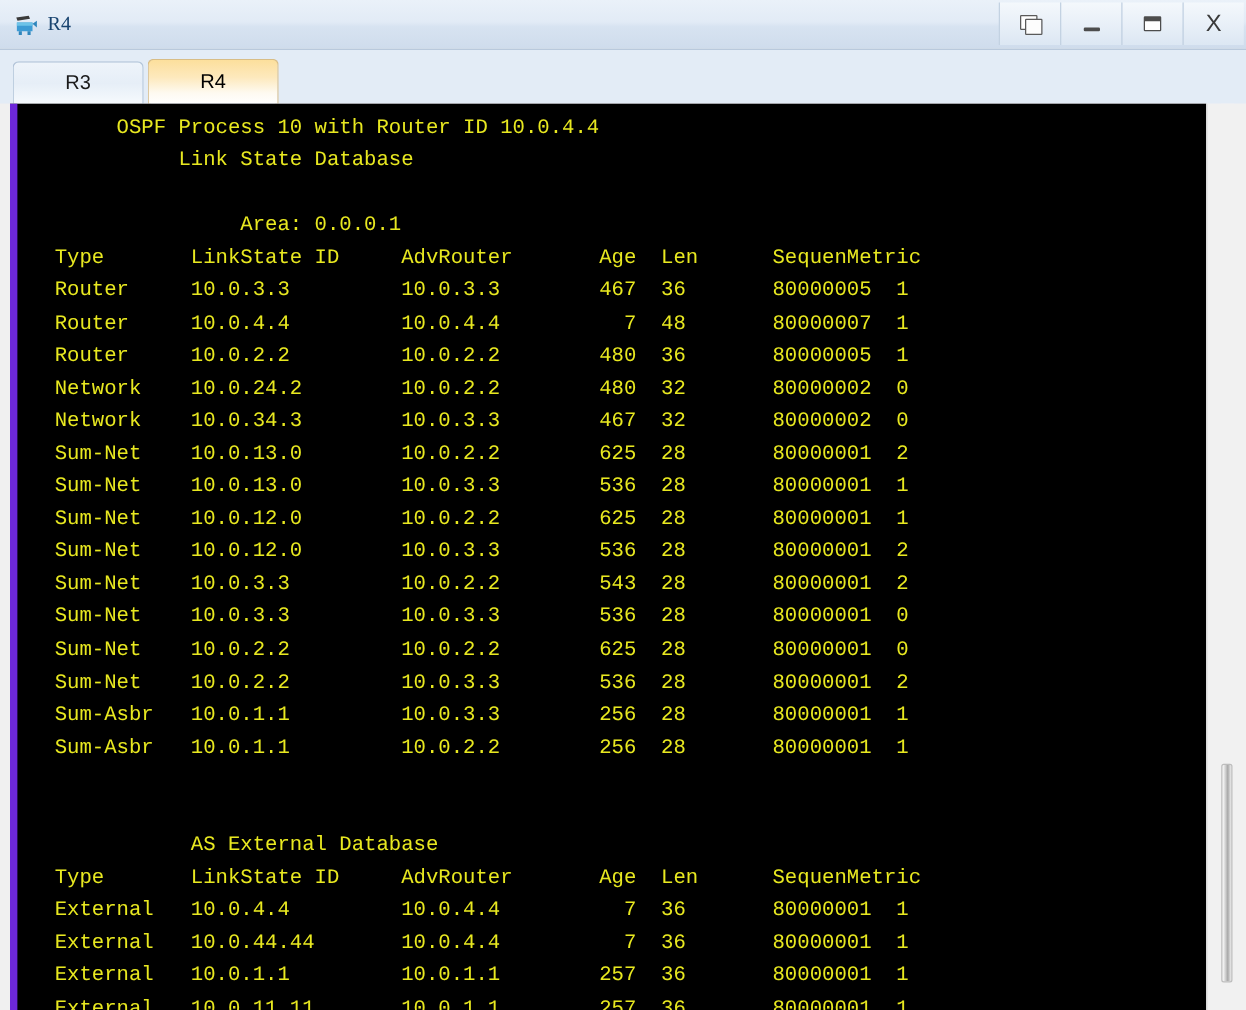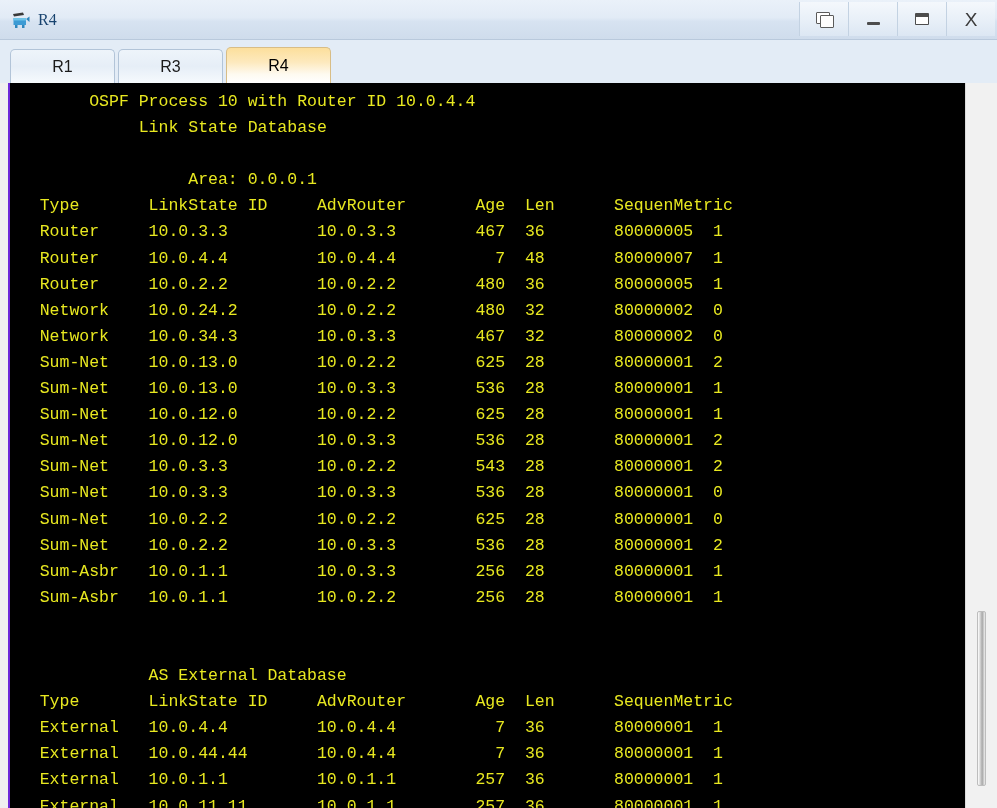--- a/index.html
+++ b/index.html
@@ -162,21 +162,21 @@
     width: 997px;
     height: 725px;
     background: #f0f0f0;
     box-sizing: border-box;
   }
   .term-frame {
     position: absolute;
     left: 8px; top: 0;
     width: 957px;
     height: 725px;
-    border-left: 2px solid #6d28d9;
+    border-left: 6px solid #6d28d9;
     background: #000000;
     box-sizing: border-box;
     overflow: hidden;
   }
   .term {
     position: absolute;
     left: 0; top: 0;
     width: 955px;
     height: 725px;
     background: #000000;
@@ -265,21 +265,20 @@
         <span class="glyph-max"></span>
       </div>
       <div class="winbtn close">
         <span class="glyph-close">X</span>
       </div>
     </div>
   </div>
 
   <div class="tabstrip">
     <div class="tabs">
-      <div class="tab">R1</div>
       <div class="tab">R3</div>
       <div class="tab active">R4</div>
     </div>
   </div>
   <div class="right-strip"></div>
 
   <div class="term-outer">
     <div class="term-frame">
       <div class="term" id="terminal"><div class="term-line">        OSPF Process 10 with Router ID 10.0.4.4</div><div class="term-line">             Link State Database</div><div class="term-line">&nbsp;</div><div class="term-line">                  Area: 0.0.0.1</div><div class="term-line">   Type       LinkState ID     AdvRouter       Age  Len      SequenMetric</div><div class="term-line">   Router     10.0.3.3         10.0.3.3        467  36       80000005  1</div><div class="term-line">   Router     10.0.4.4         10.0.4.4          7  48       80000007  1</div><div class="term-line">   Router     10.0.2.2         10.0.2.2        480  36       80000005  1</div><div class="term-line">   Network    10.0.24.2        10.0.2.2        480  32       80000002  0</div><div class="term-line">   Network    10.0.34.3        10.0.3.3        467  32       80000002  0</div><div class="term-line">   Sum-Net    10.0.13.0        10.0.2.2        625  28       80000001  2</div><div class="term-line">   Sum-Net    10.0.13.0        10.0.3.3        536  28       80000001  1</div><div class="term-line">   Sum-Net    10.0.12.0        10.0.2.2        625  28       80000001  1</div><div class="term-line">   Sum-Net    10.0.12.0        10.0.3.3        536  28       80000001  2</div><div class="term-line">   Sum-Net    10.0.3.3         10.0.2.2        543  28       80000001  2</div><div class="term-line">   Sum-Net    10.0.3.3         10.0.3.3        536  28       80000001  0</div><div class="term-line">   Sum-Net    10.0.2.2         10.0.2.2        625  28       80000001  0</div><div class="term-line">   Sum-Net    10.0.2.2         10.0.3.3        536  28       80000001  2</div><div class="term-line">   Sum-Asbr   10.0.1.1         10.0.3.3        256  28       80000001  1</div><div class="term-line">   Sum-Asbr   10.0.1.1         10.0.2.2        256  28       80000001  1</div><div class="term-line">&nbsp;</div><div class="term-line">&nbsp;</div><div class="term-line">              AS External Database</div><div class="term-line">   Type       LinkState ID     AdvRouter       Age  Len      SequenMetric</div><div class="term-line">   External   10.0.4.4         10.0.4.4          7  36       80000001  1</div><div class="term-line">   External   10.0.44.44       10.0.4.4          7  36       80000001  1</div><div class="term-line">   External   10.0.1.1         10.0.1.1        257  36       80000001  1</div><div class="term-line">   External   10.0.11.11       10.0.1.1        257  36       80000001  1</div></div>
     </div>

